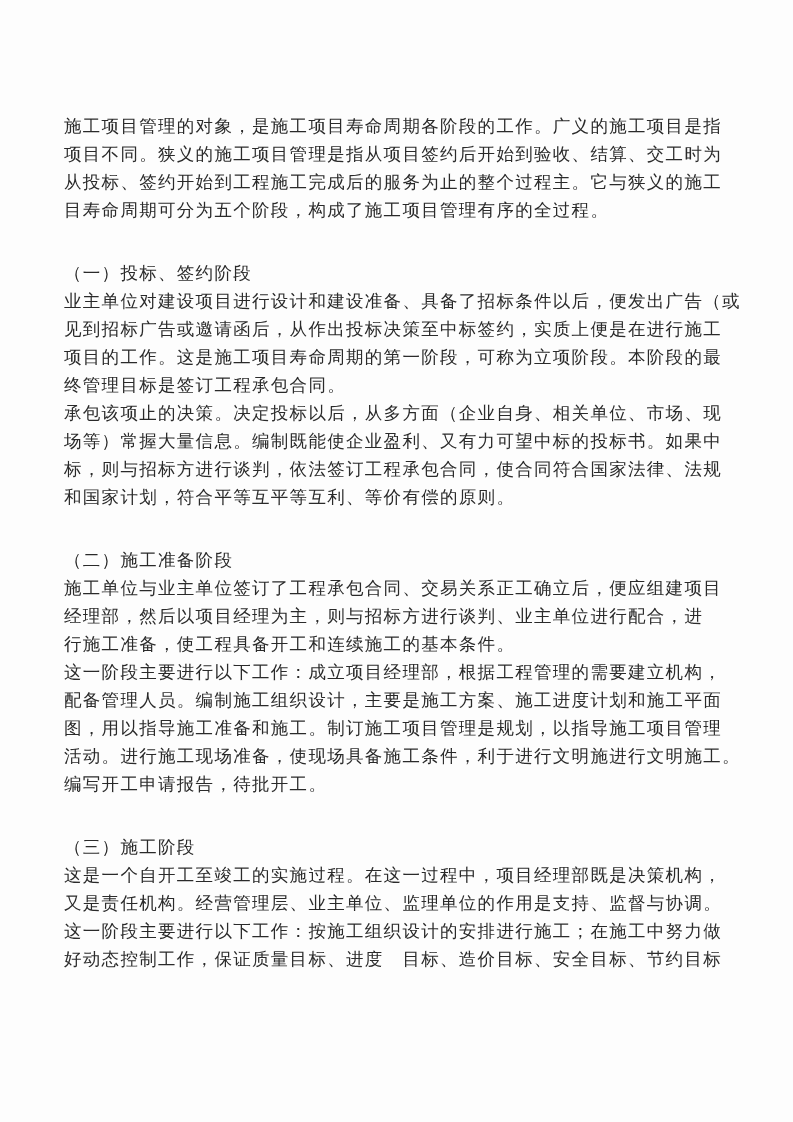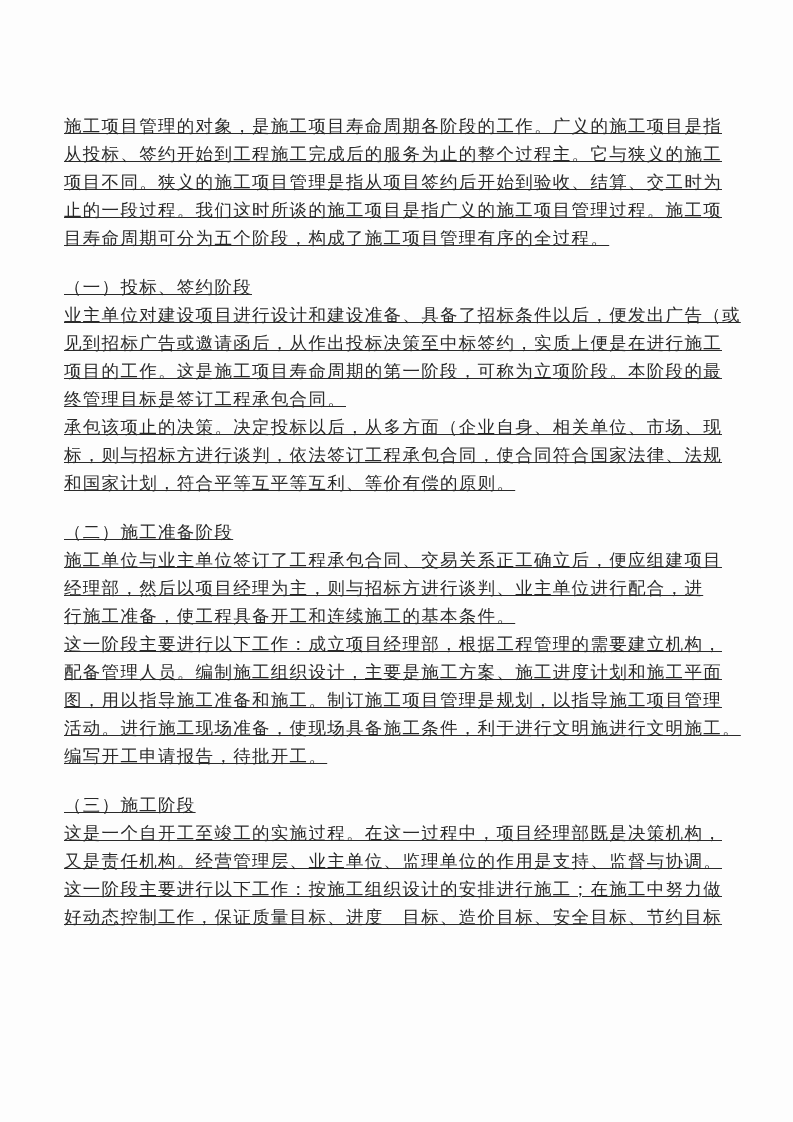--- a/index.html
+++ b/index.html
@@ -11,61 +11,60 @@
     position: relative;
     width: 793px;
     height: 1122px;
     margin: 0 auto;
     background: #fdfdfd;
     box-sizing: border-box;
     padding: 100px 58px 0 64px;
     overflow: hidden;
     font-family: "Liberation Serif", "DejaVu Serif", serif;
     color: #2a2a2a;
-    text-decoration: underline;
   }
   .doc-body {
     width: 100%;
   }
   .line {
     font-size: 17.5px;
     line-height: 28px;
     letter-spacing: 1.3px;
     white-space: nowrap;
     overflow: visible;
     font-weight: 400;
   }
   .line.heading {
-    margin-top: 21px;
+    margin-top: 35px;
   }
   .doc-body .para:first-child {
     margin-top: 12px;
   }
 </style>
 </head>
 <body>
 
 <div class="page">
   <div class="doc-body">
       <div class="para">
         <div class="line">施工项目管理的对象，是施工项目寿命周期各阶段的工作。广义的施工项目是指</div>
+        <div class="line">项目不同。狭义的施工项目管理是指从项目签约后开始到验收、结算、交工时为</div>
         <div class="line">从投标、签约开始到工程施工完成后的服务为止的整个过程主。它与狭义的施工</div>
-        <div class="line">项目不同。狭义的施工项目管理是指从项目签约后开始到验收、结算、交工时为</div>
-        <div class="line">止的一段过程。我们这时所谈的施工项目是指广义的施工项目管理过程。施工项</div>
         <div class="line">目寿命周期可分为五个阶段，构成了施工项目管理有序的全过程。</div>
       </div>
       <div class="line heading">（一）投标、签约阶段</div>
       <div class="para">
         <div class="line">业主单位对建设项目进行设计和建设准备、具备了招标条件以后，便发出广告（或</div>
         <div class="line">见到招标广告或邀请函后，从作出投标决策至中标签约，实质上便是在进行施工</div>
         <div class="line">项目的工作。这是施工项目寿命周期的第一阶段，可称为立项阶段。本阶段的最</div>
         <div class="line">终管理目标是签订工程承包合同。</div>
       </div>
       <div class="para">
         <div class="line">承包该项止的决策。决定投标以后，从多方面（企业自身、相关单位、市场、现</div>
+        <div class="line">场等）常握大量信息。编制既能使企业盈利、又有力可望中标的投标书。如果中</div>
         <div class="line">标，则与招标方进行谈判，依法签订工程承包合同，使合同符合国家法律、法规</div>
         <div class="line">和国家计划，符合平等互平等互利、等价有偿的原则。</div>
       </div>
       <div class="line heading">（二）施工准备阶段</div>
       <div class="para">
         <div class="line">施工单位与业主单位签订了工程承包合同、交易关系正工确立后，便应组建项目</div>
         <div class="line">经理部，然后以项目经理为主，则与招标方进行谈判、业主单位进行配合，进</div>
         <div class="line">行施工准备，使工程具备开工和连续施工的基本条件。</div>
       </div>
       <div class="para">

